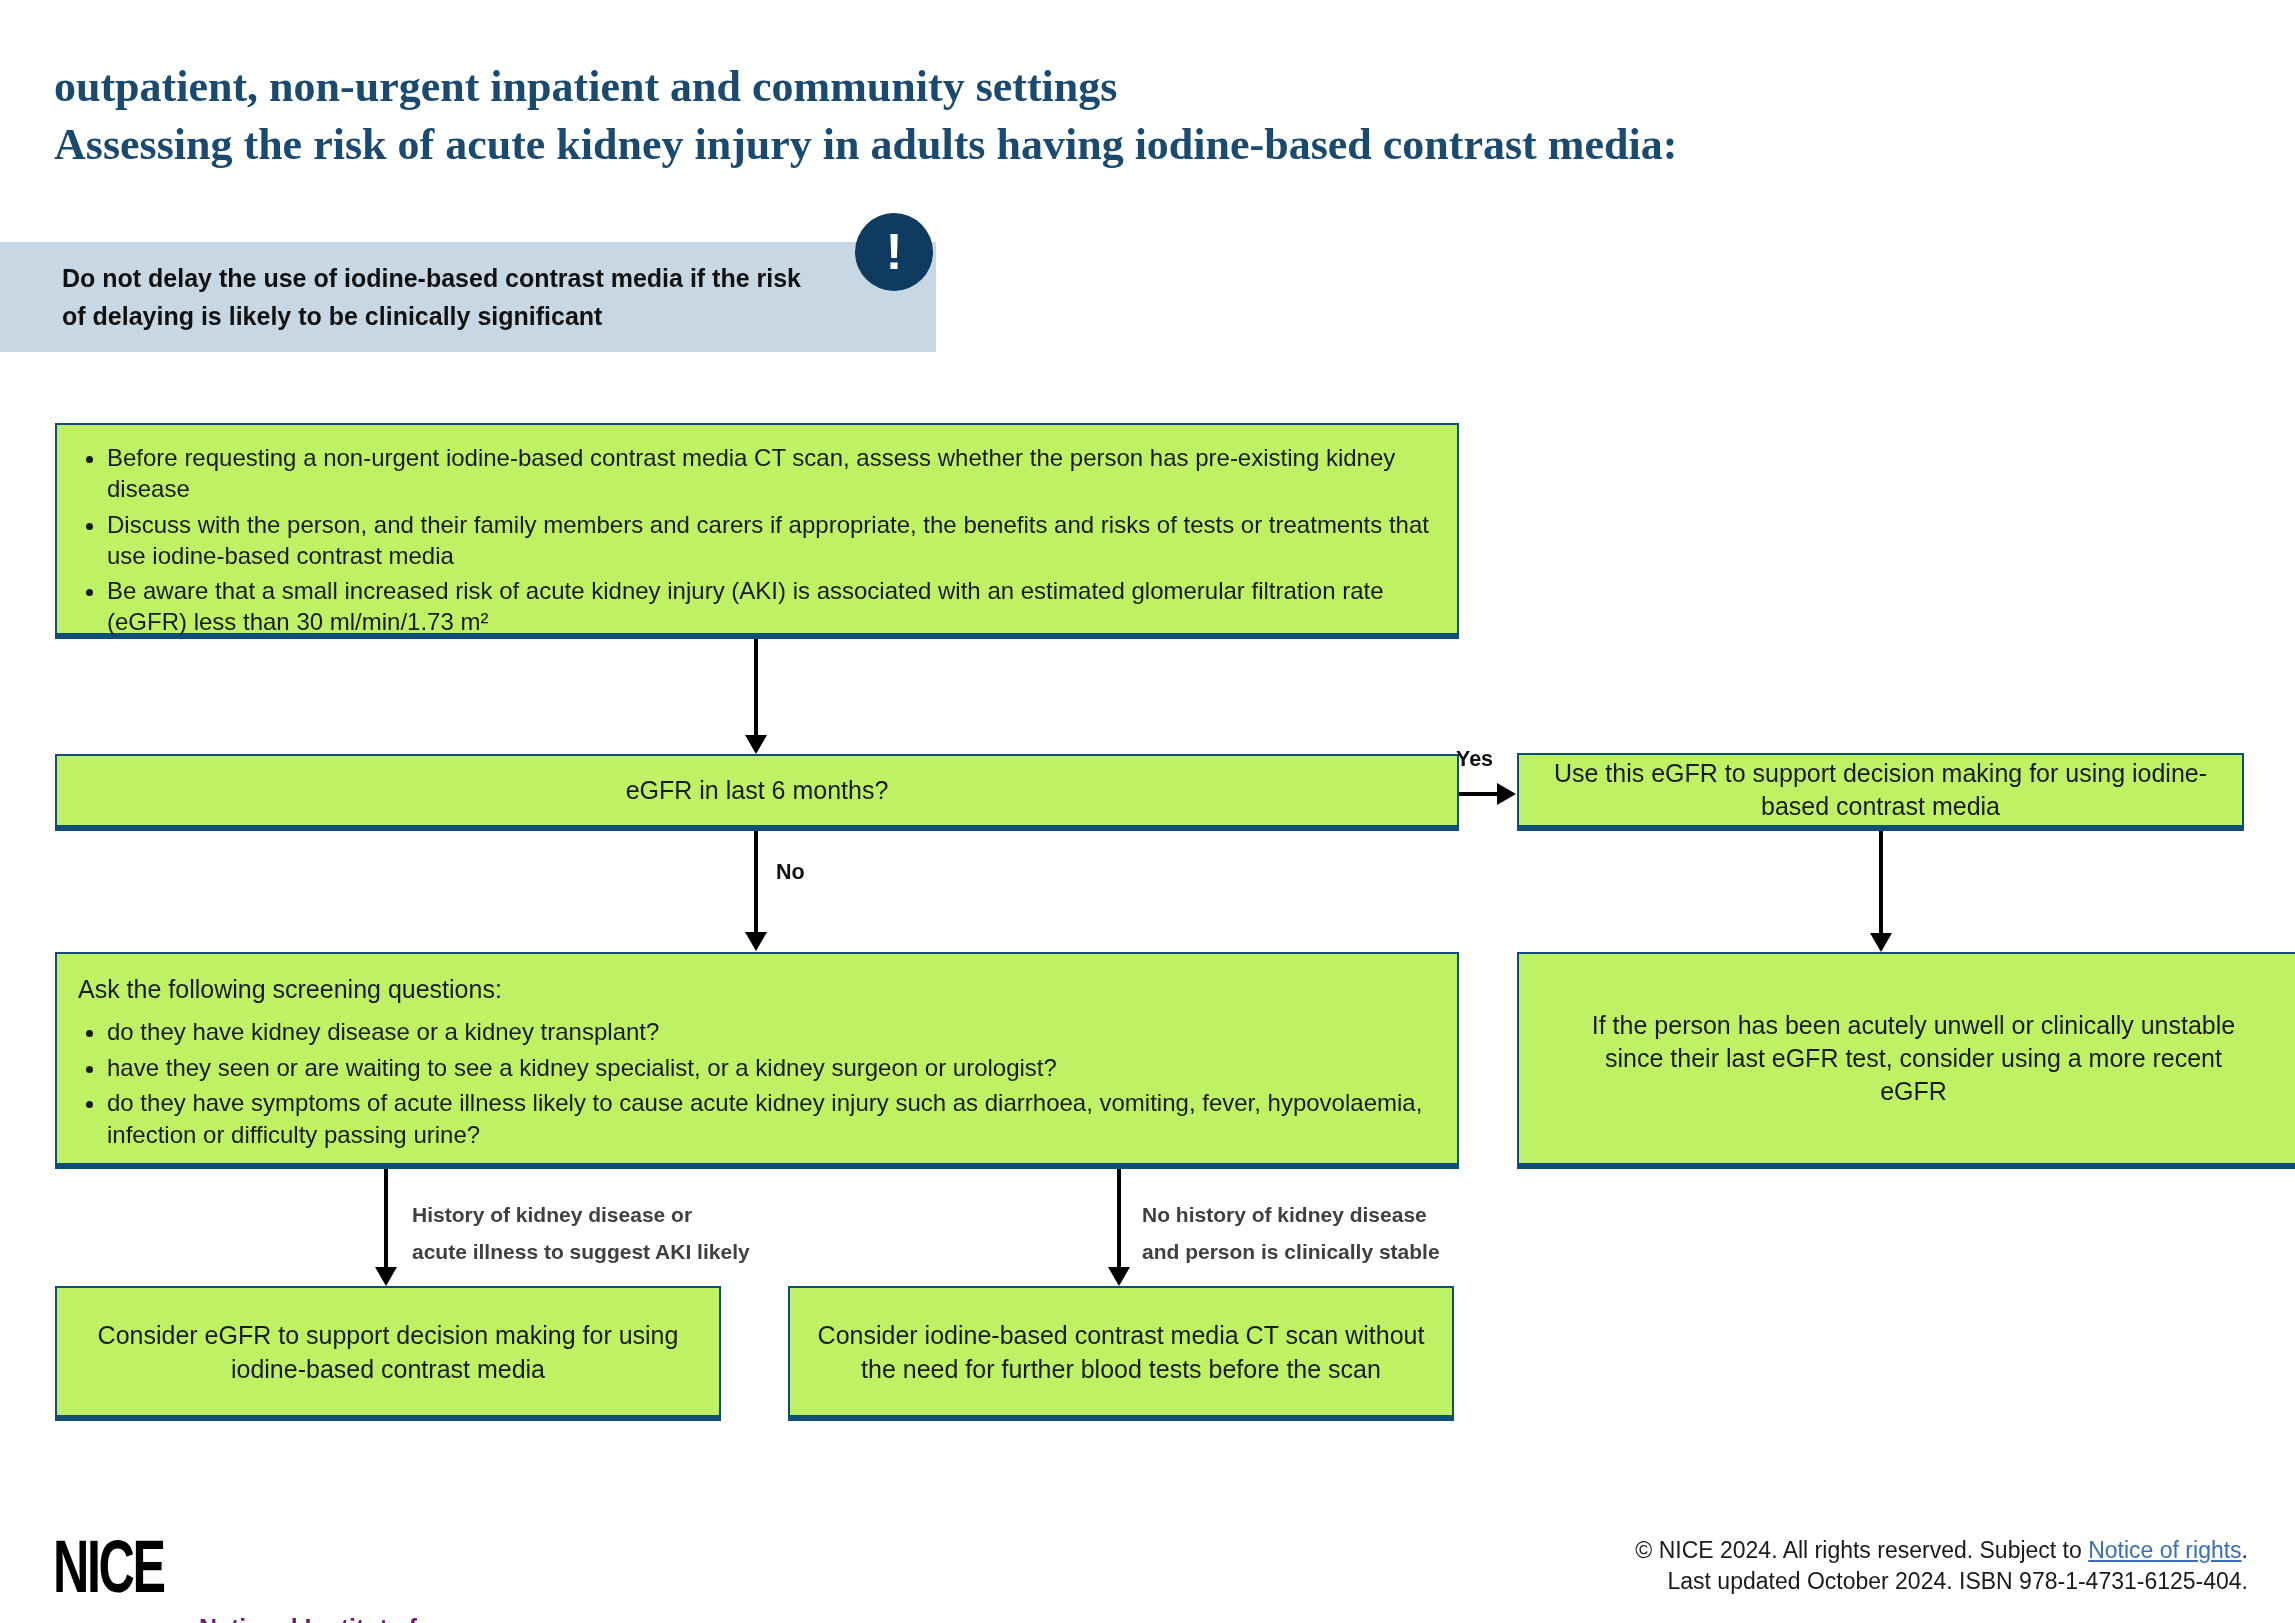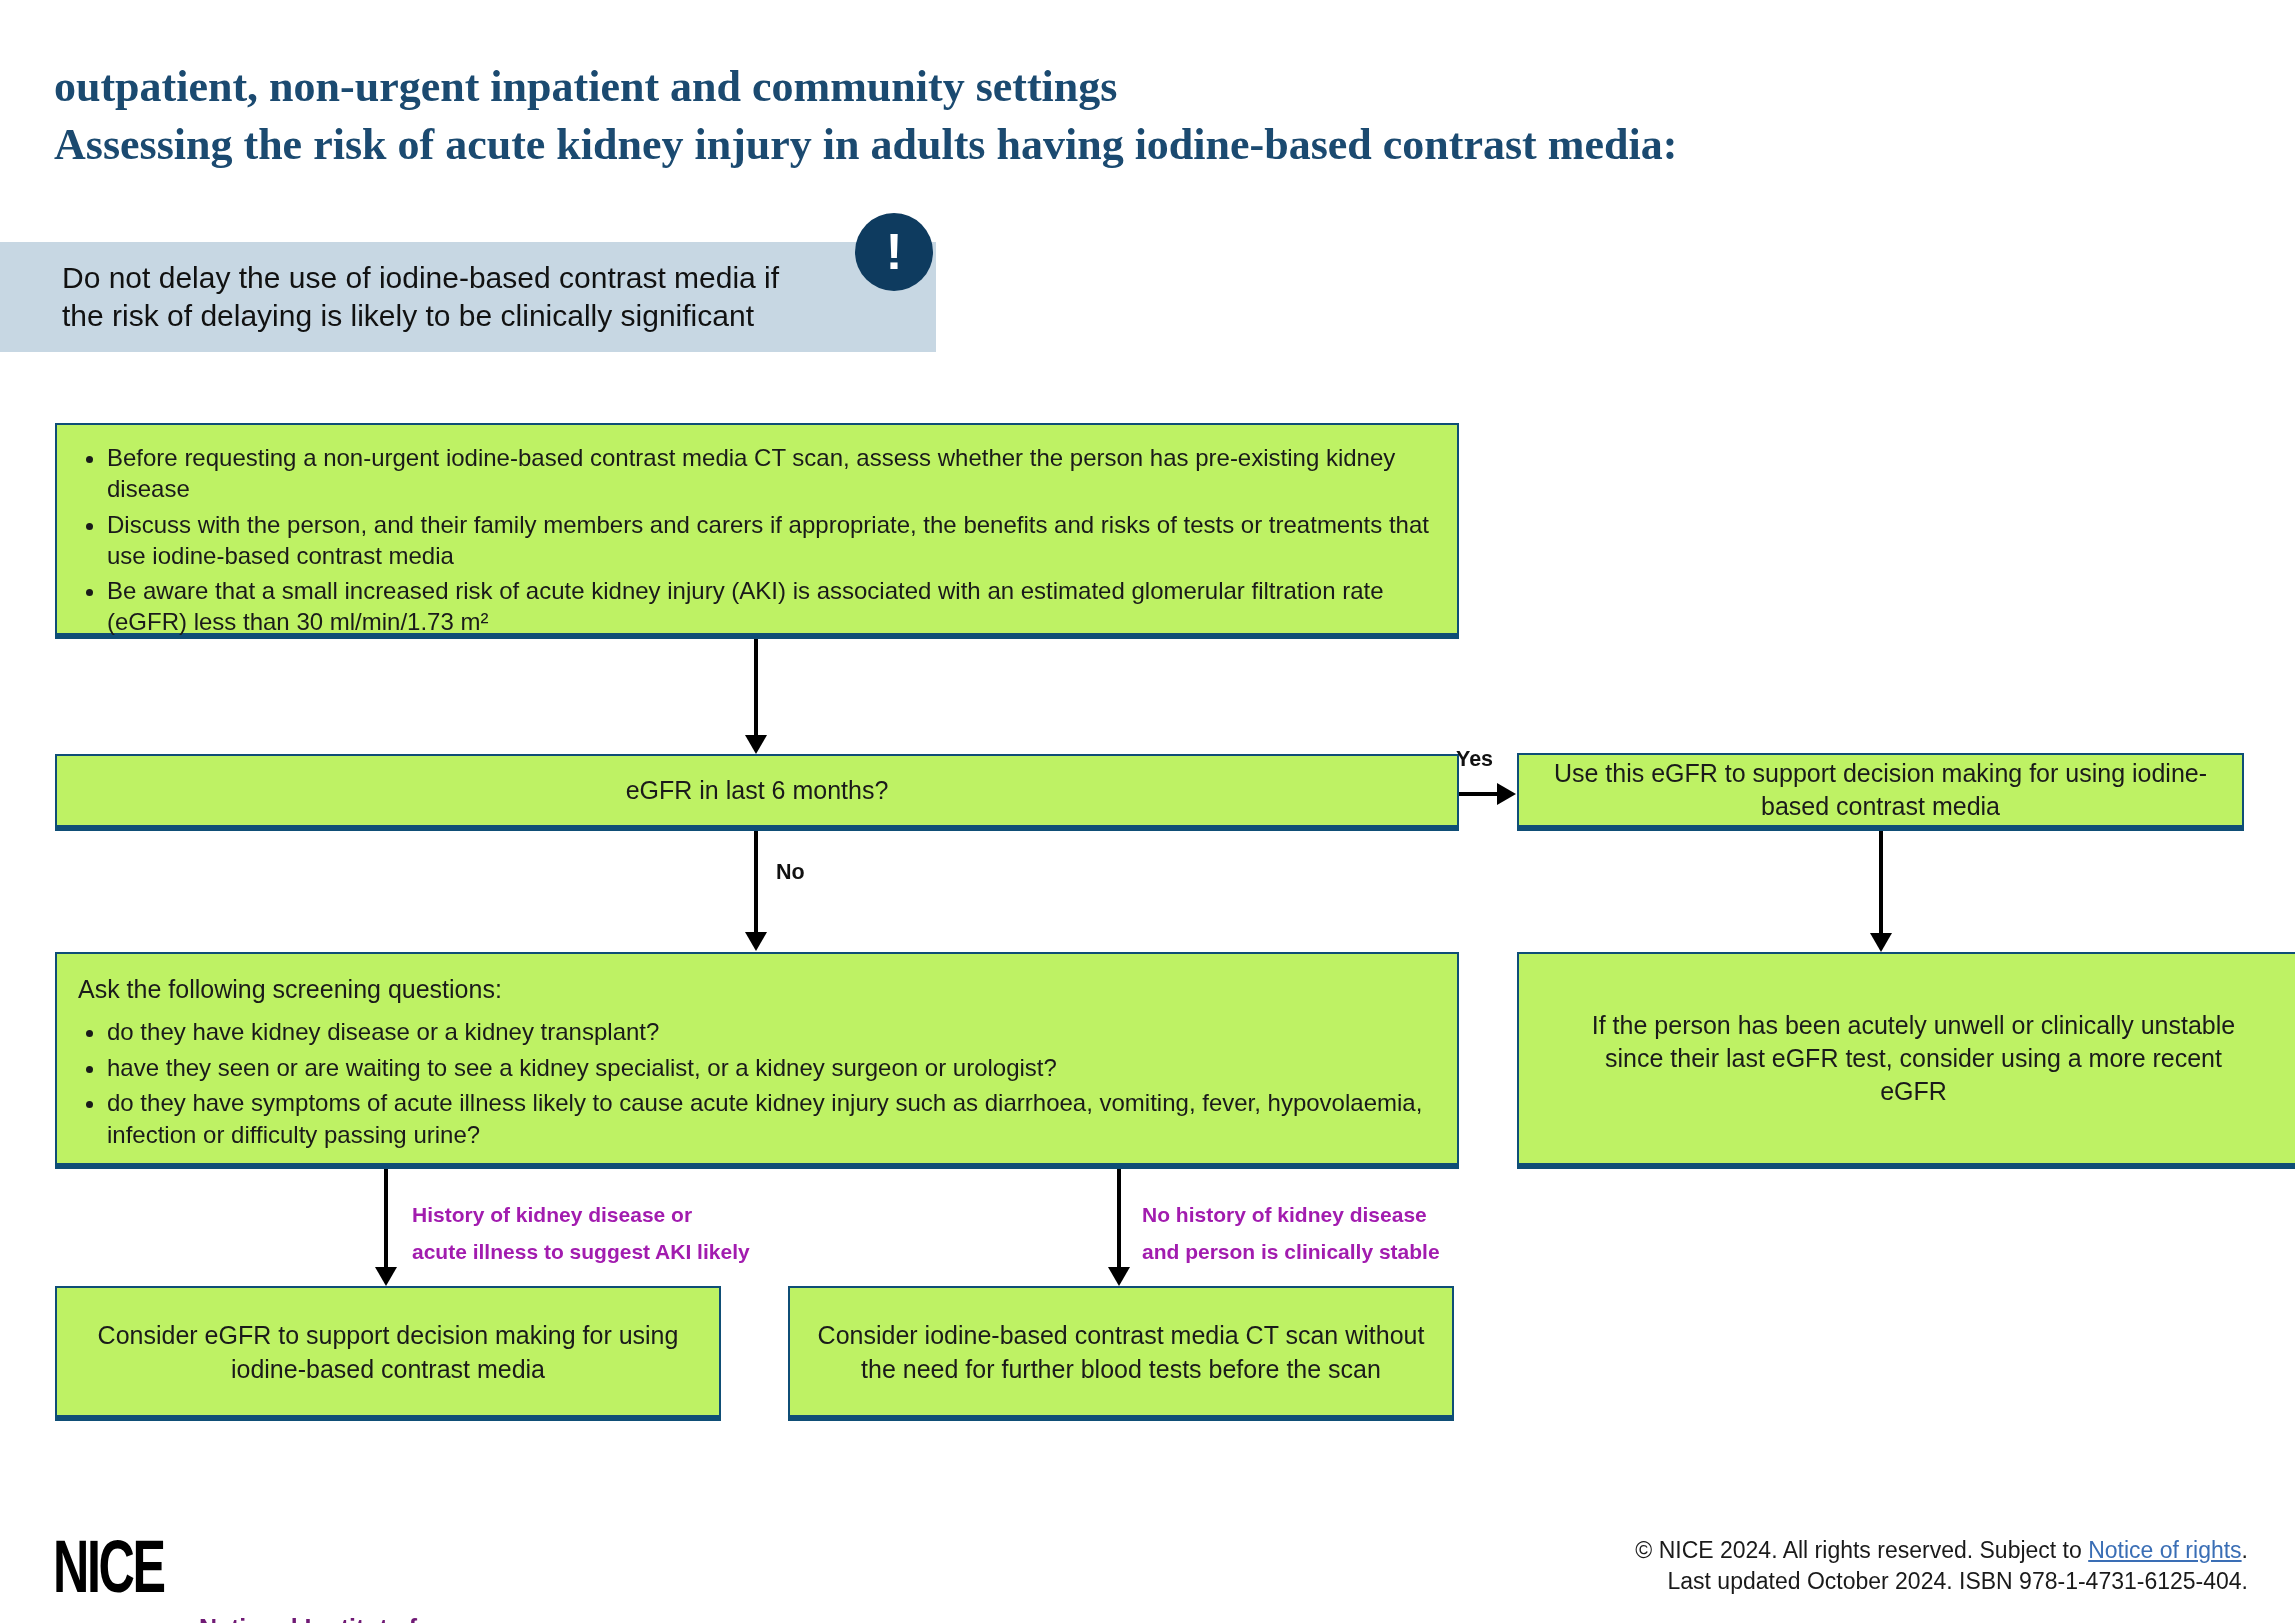--- a/index.html
+++ b/index.html
@@ -6,22 +6,22 @@
   body{width:2295px;height:1623px;position:relative;overflow:hidden;
        font-family:"Liberation Sans",sans-serif;color:#1a1a1a;}
 
   .page-title{position:absolute;left:54px;top:58px;
     font-family:"Liberation Serif",serif;font-weight:bold;
     font-size:44px;line-height:58px;color:#1b4a70;}
 
   
   .alert-box{position:absolute;left:0;top:242px;width:936px;height:110px;
     background:#c7d7e3;display:flex;align-items:center;}
-  .alert-text{margin-left:62px;width:742px;font-weight:normal;
-    font-size:30px;line-height:38px;color:#111;}
+  .alert-text{margin-left:62px;width:742px;font-weight:bold;
+    font-size:25px;line-height:38px;color:#111;}
   .alert-circle{position:absolute;left:855px;top:213px;width:78px;height:78px;
     border-radius:50%;background:#0e3b5f;display:flex;align-items:center;
     justify-content:center;}
   .alert-circle span{color:#ffffff;font-weight:bold;font-size:50px;line-height:50px;}
 
   
   .fbox{position:absolute;background:#bef264;border:2.8px solid #0f4e76;
     border-bottom-width:6.2px;box-sizing:border-box;font-size:25px;color:#1a1a1a;}
   .fbox.center{display:flex;align-items:center;justify-content:center;text-align:center;}
 
@@ -54,21 +54,21 @@
     transform:translateX(-50%);border:solid transparent;
     border-width:19.4px 11.8px 0 11.8px;border-top-color:#000;}
   .harrow{position:absolute;height:3.5px;background:#000;}
   .harrow::after{content:"";position:absolute;top:50%;right:-19px;
     transform:translateY(-50%);border:solid transparent;
     border-width:11.8px 0 11.8px 19.4px;border-left-color:#000;}
 
   
   .edge-label{position:absolute;font-weight:bold;font-size:21.5px;color:#111;}
   .branch-label{position:absolute;font-weight:bold;font-size:21px;
-    line-height:37px;color:#a21caf;}
+    line-height:37px;color:#404040;}
 
   
   .nice-logo{position:absolute;left:53px;top:1532px;font-weight:bold;
     font-size:74px;line-height:69px;letter-spacing:-3.5px;color:#000;
     transform:scaleX(0.68);transform-origin:left top;}
   .nice-org{position:absolute;left:199px;top:1615px;font-weight:bold;
     font-size:25px;line-height:26px;color:#701a75;}
   .copyright{position:absolute;right:47px;top:1535px;text-align:right;
     font-size:23px;line-height:31px;color:#1a1a1a;}
   .copyright a{color:#3a6eb5;text-decoration:underline;cursor:pointer;}

